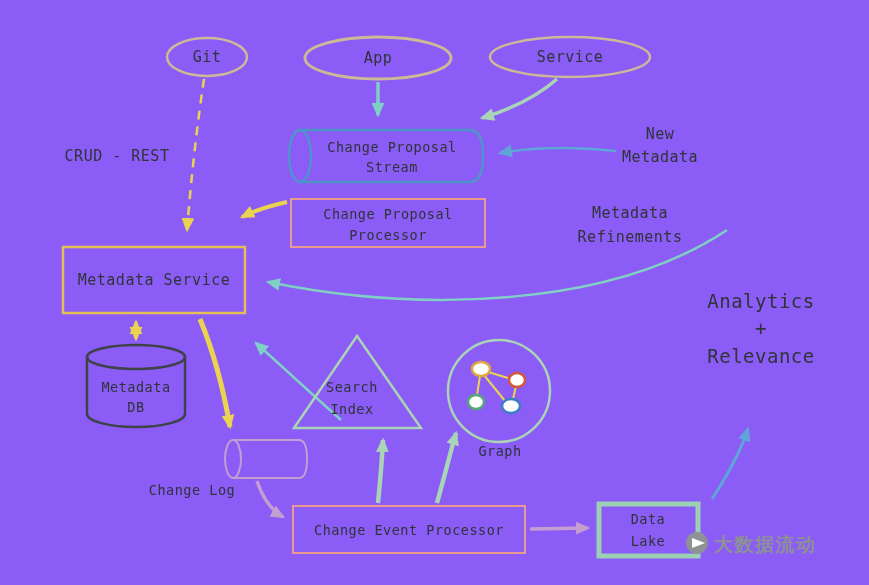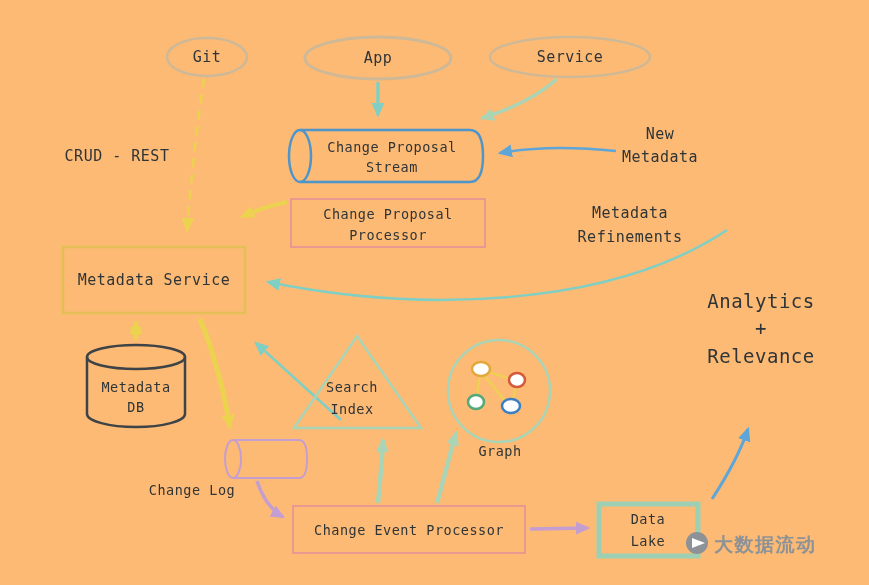--- a/index.html
+++ b/index.html
@@ -1,16 +1,16 @@
 <!DOCTYPE html>
 <html><head>
 <meta charset="utf-8">
 <style>
   html,body{margin:0;padding:0;background:#ffffff;}
-  .stage{position:relative;width:869px;height:585px;background:#fdba74;overflow:hidden;
+  .stage{position:relative;width:869px;height:585px;background:#8b5cf6;overflow:hidden;
          font-family:"DejaVu Sans Mono",monospace;}
   svg{display:block;}
   text{fill:#2f3437;font-family:"DejaVu Sans Mono",monospace;letter-spacing:.5px;text-anchor:middle;}
   .t13{font-size:13.5px;}
   .t15{font-size:15px;}
   .t19{font-size:19px;}
   .wm{fill:#8d9296;font-size:19px;font-weight:bold;letter-spacing:1.5px;text-anchor:start;}
   .shape{fill:none;}
 </style>
 </head>

